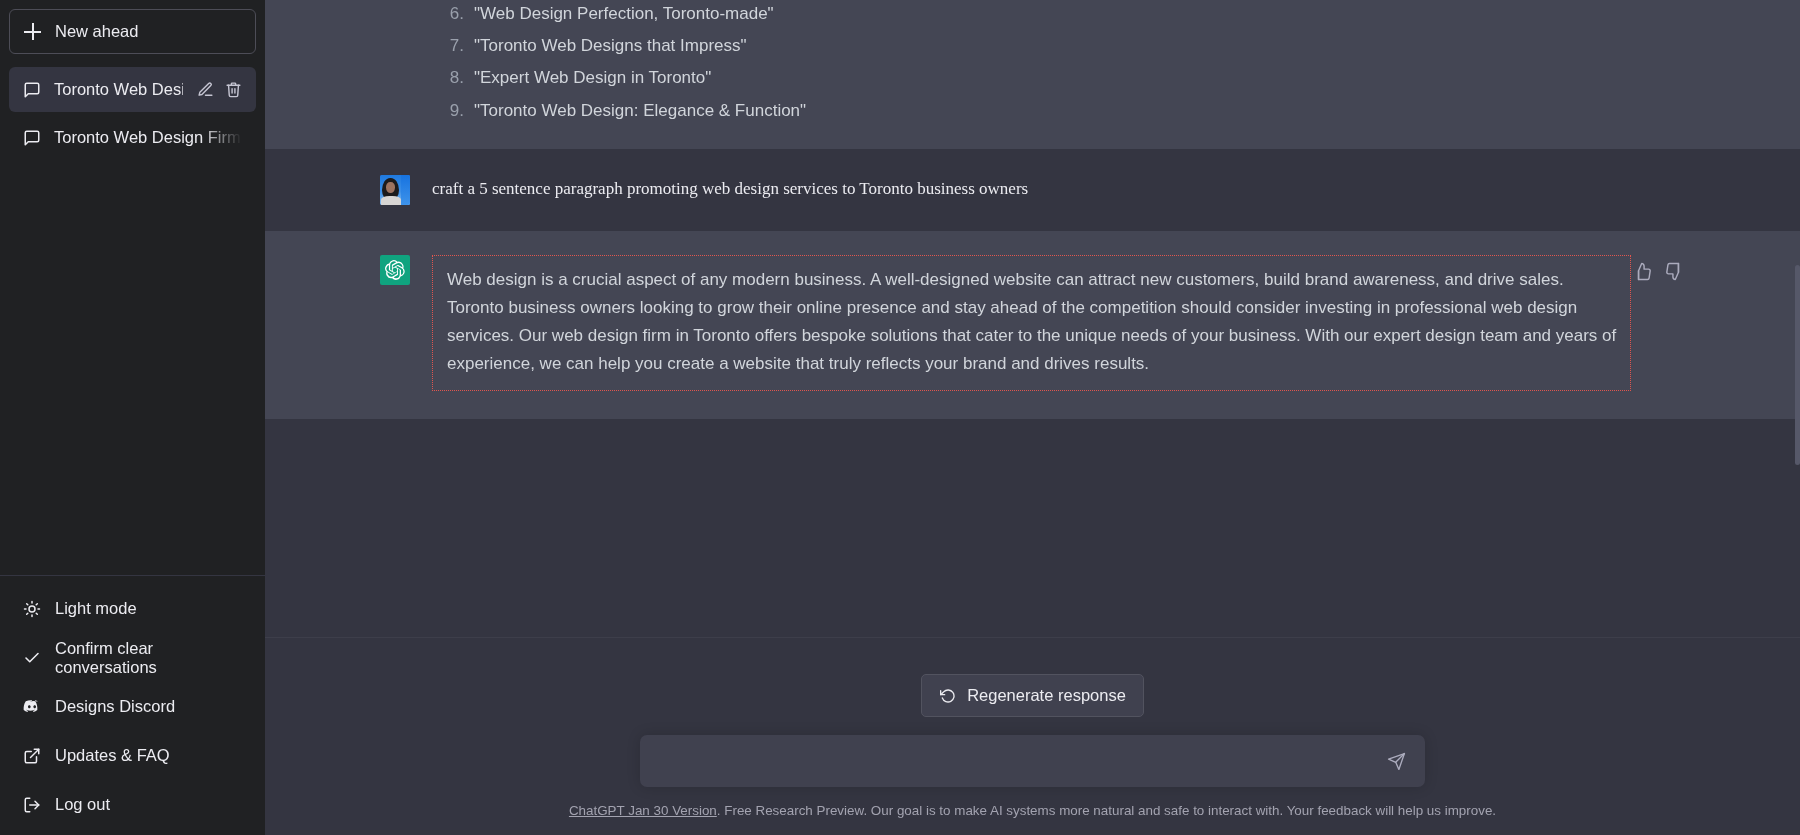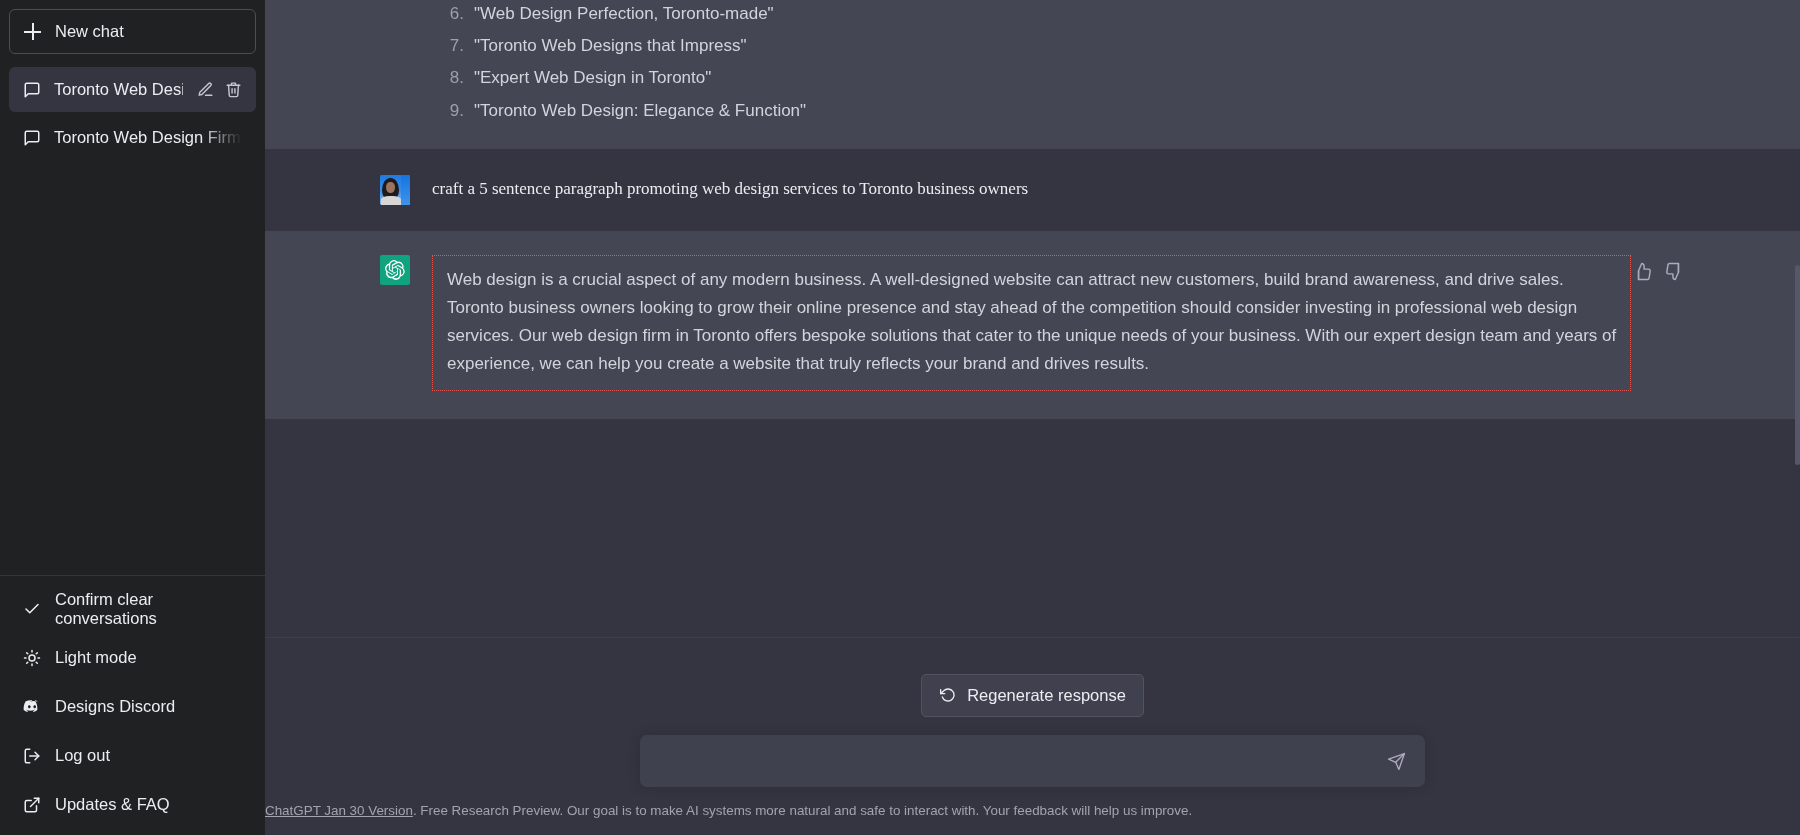--- a/index.html
+++ b/index.html
@@ -270,20 +270,21 @@
   }
 
   .regen-wrap {
     display: flex;
     justify-content: center;
     padding-top: 36px;
   }
 
   .regen-btn {
     display: flex;
+    align-items: center;
     gap: 10px;
     background: #40414f;
     border: 1px solid #52535f;
     border-radius: 5px;
     color: #ececf1;
     font-size: 16.5px;
     padding: 11px 17px;
     cursor: pointer;
   }
 
@@ -317,20 +318,21 @@
 
   .send-btn {
     width: 26px; height: 26px;
     display: flex; align-items: center; justify-content: center;
     cursor: pointer;
     color: #acacbe;
     border-radius: 4px;
   }
 
   .footer-note {
+    text-align: center;
     font-size: 13.4px;
     color: #a3a3b0;
     padding: 15px 0 14px 0;
     line-height: 1.4;
   }
   .footer-note a {
     color: #a3a3b0;
     text-decoration: underline;
   }
 
@@ -346,21 +348,21 @@
 </head>
 <body>
 
 <div id="app">
 
   <aside class="sidebar">
 
     <div class="sidebar-top">
       <div class="new-chat">
         <span class="plus-icon"></span>
-        <span>New chat</span>
+        <span>New ahead</span>
       </div>
     </div>
 
     <div class="convo-list">
 
       <div class="convo active">
         <span class="ico">
           <svg width="18" height="18" viewBox="0 0 24 24" fill="none" stroke="#ececf1" stroke-width="2" stroke-linecap="round" stroke-linejoin="round">
             <path d="M21 15a2 2 0 0 1-2 2H7l-4 4V5a2 2 0 0 1 2-2h14a2 2 0 0 1 2 2z"></path>
           </svg>
@@ -394,66 +396,66 @@
       </div>
 
     </div>
 
     <div class="sidebar-spacer"></div>
 
     <div class="sidebar-bottom">
 
       <div class="sb-item">
         <span class="ico">
-          <svg width="18" height="18" viewBox="0 0 24 24" fill="none" stroke="#ececf1" stroke-width="2.1" stroke-linecap="round" stroke-linejoin="round">
-            <polyline points="20 6 9 17 4 12"></polyline>
-          </svg>
-        </span>
-        <span>Confirm clear conversations</span>
-      </div>
-
-      <div class="sb-item">
-        <span class="ico">
           <svg width="18" height="18" viewBox="0 0 24 24" fill="none" stroke="#ececf1" stroke-width="2" stroke-linecap="round" stroke-linejoin="round">
             <circle cx="12" cy="12" r="4"></circle>
             <path d="M12 2v2M12 20v2M2 12h2M20 12h2M4.9 4.9l1.5 1.5M17.6 17.6l1.5 1.5M19.1 4.9l-1.5 1.5M6.4 17.6l-1.5 1.5"></path>
           </svg>
         </span>
         <span>Light mode</span>
       </div>
 
       <div class="sb-item">
         <span class="ico">
+          <svg width="18" height="18" viewBox="0 0 24 24" fill="none" stroke="#ececf1" stroke-width="2.1" stroke-linecap="round" stroke-linejoin="round">
+            <polyline points="20 6 9 17 4 12"></polyline>
+          </svg>
+        </span>
+        <span>Confirm clear conversations</span>
+      </div>
+
+      <div class="sb-item">
+        <span class="ico">
           <svg width="19" height="19" viewBox="0 0 24 24" fill="#ececf1">
             <path d="M20.3 4.9A16.6 16.6 0 0 0 16.1 3.6l-.3.7c1.4.4 2.1.9 2.9 1.5a11.6 11.6 0 0 0-9.4 0c.8-.6 1.6-1.1 2.9-1.5l-.3-.7A16.6 16.6 0 0 0 3.7 4.9C1.3 8.6.6 12.6.9 16.6a16.8 16.8 0 0 0 5.1 2.6l.7-1.2c-.8-.3-1.6-.7-2.3-1.2l.5-.4a12 12 0 0 0 10.2 0l.5.4c-.7.5-1.5.9-2.3 1.2l.7 1.2a16.8 16.8 0 0 0 5.1-2.6c.4-4.7-.6-8.7-2.8-11.7zM8.4 14.3c-1 0-1.8-.9-1.8-2s.8-2 1.8-2 1.8.9 1.8 2-.8 2-1.8 2zm7.2 0c-1 0-1.8-.9-1.8-2s.8-2 1.8-2 1.8.9 1.8 2-.8 2-1.8 2z"></path>
           </svg>
         </span>
         <span>Designs Discord</span>
+      </div>
+
+      <div class="sb-item">
+        <span class="ico">
+          <svg width="18" height="18" viewBox="0 0 24 24" fill="none" stroke="#ececf1" stroke-width="2" stroke-linecap="round" stroke-linejoin="round">
+            <path d="M18 13v6a2 2 0 0 1-2 2H5a2 2 0 0 1-2-2V8a2 2 0 0 1 2-2h6"></path>
+            <polyline points="15 3 21 3 21 9"></polyline>
+            <line x1="10" y1="14" x2="21" y2="3"></line>
+          </svg>
+        </span>
+        <span>Updates &amp; FAQ</span>
       </div>
 
       <div class="sb-item">
         <span class="ico">
           <svg width="18" height="18" viewBox="0 0 24 24" fill="none" stroke="#ececf1" stroke-width="2" stroke-linecap="round" stroke-linejoin="round">
             <path d="M9 21H5a2 2 0 0 1-2-2V5a2 2 0 0 1 2-2h4"></path>
             <polyline points="16 17 21 12 16 7"></polyline>
             <line x1="21" y1="12" x2="9" y2="12"></line>
           </svg>
         </span>
         <span>Log out</span>
-      </div>
-
-      <div class="sb-item">
-        <span class="ico">
-          <svg width="18" height="18" viewBox="0 0 24 24" fill="none" stroke="#ececf1" stroke-width="2" stroke-linecap="round" stroke-linejoin="round">
-            <path d="M18 13v6a2 2 0 0 1-2 2H5a2 2 0 0 1-2-2V8a2 2 0 0 1 2-2h6"></path>
-            <polyline points="15 3 21 3 21 9"></polyline>
-            <line x1="10" y1="14" x2="21" y2="3"></line>
-          </svg>
-        </span>
-        <span>Updates &amp; FAQ</span>
       </div>
 
     </div>
   </aside>
 
   <section class="main">
 
     <div class="thread">
 
       <div class="msg-row assistant">

